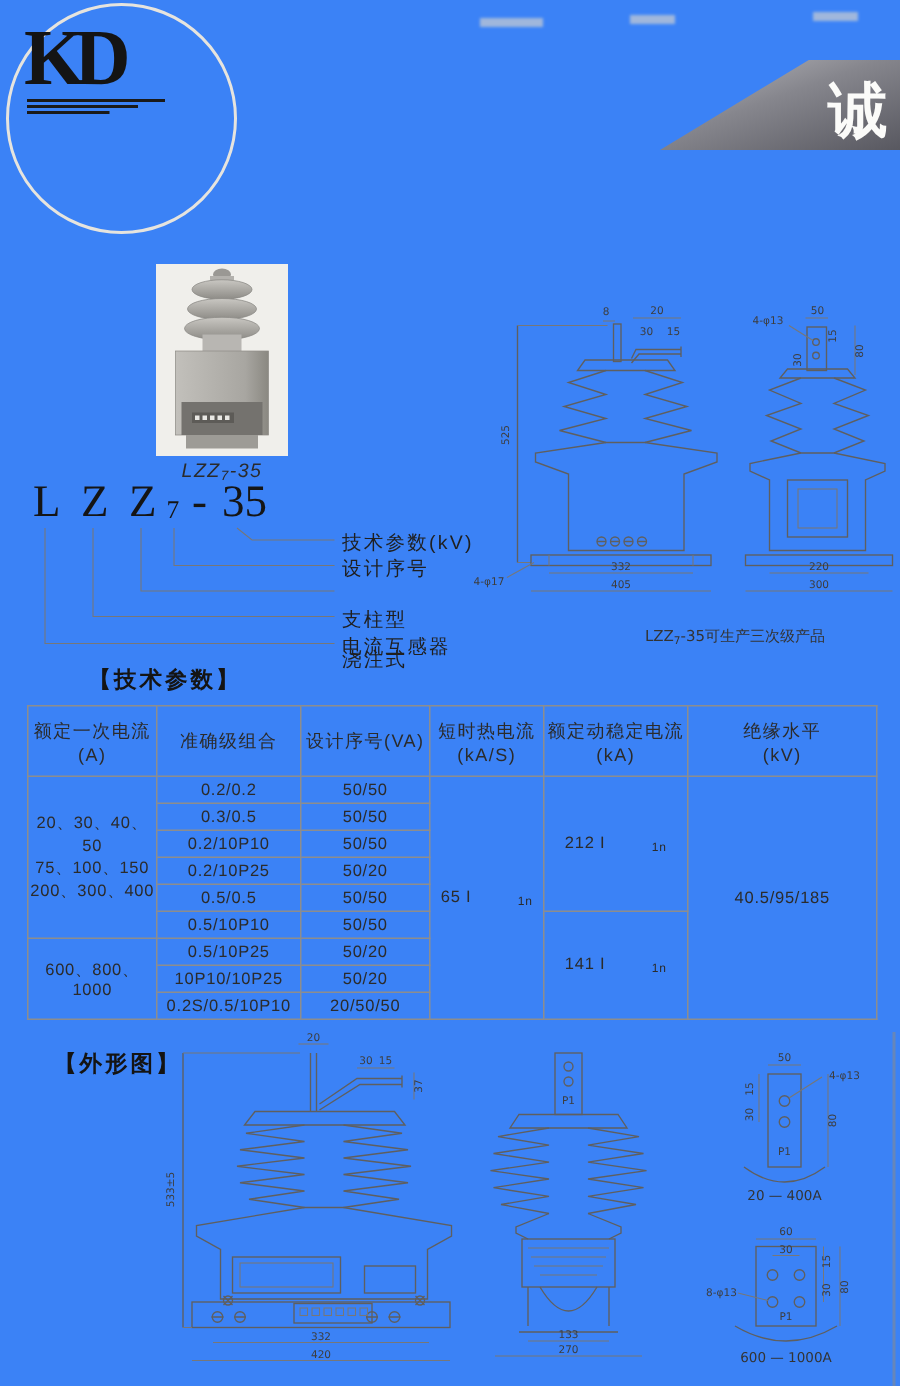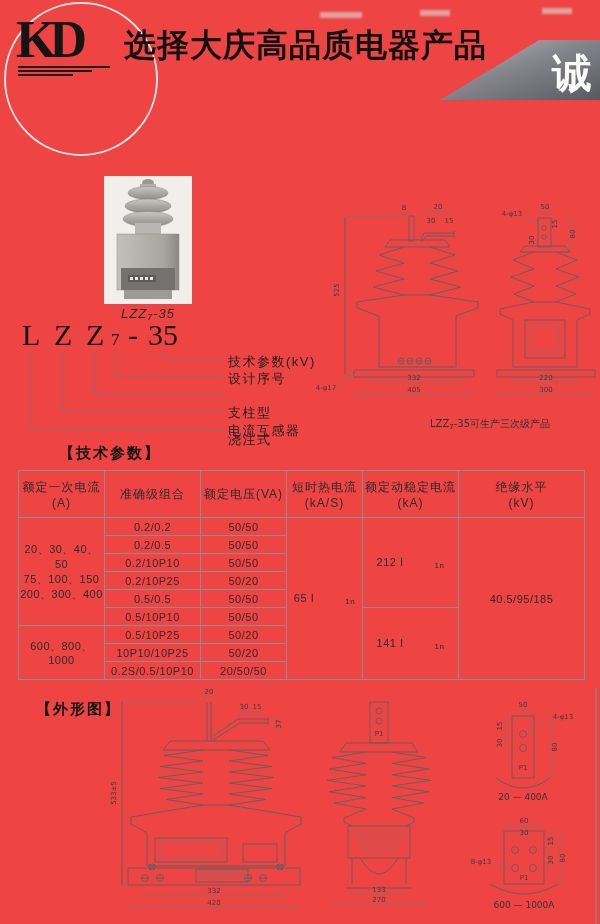--- a/index.html
+++ b/index.html
@@ -1,16 +1,16 @@
 <!DOCTYPE html>
 <html><head>
 <meta charset="utf-8">
 <style>
   html,body{margin:0;padding:0;background:#d8d6d2;}
-  .page{position:relative;width:600px;height:924px;background:#ef4444;overflow:hidden;
+  .page{position:relative;width:600px;height:924px;background:#3b82f6;overflow:hidden;
         font-family:"Liberation Sans","DejaVu Sans",sans-serif;color:#1c1c1c;}
   .abs{position:absolute;}
   
   .wm-circle{left:4px;top:2px;width:150px;height:150px;border-radius:50%;border:2px solid #e6e4de;}
   .logo{left:16px;top:10px;font-family:"Liberation Serif","DejaVu Serif",serif;
         font-size:52px;font-weight:900;letter-spacing:-7px;color:#141414;transform:scaleY(1.02);}
   .logo-lines{left:18px;top:66px;width:92px;}
   .logo-lines div{height:2px;background:#1a1a1a;margin-bottom:2px;}
   .logo-lines div:nth-child(2){width:80%;}
   .logo-lines div:nth-child(3){width:60%;}
@@ -59,21 +59,20 @@
   <div class="abs wm-circle"></div>
   <div class="abs ghost" style="left:320px;top:12px;width:42px;height:6px;"></div>
   <div class="abs ghost" style="left:420px;top:10px;width:30px;height:6px;"></div>
   <div class="abs ghost" style="left:542px;top:8px;width:30px;height:6px;"></div>
   <div class="abs logo">KD</div>
   <div class="abs logo-lines">
       <div></div>
       <div></div>
       <div></div>
     </div>
-  <div class="abs slogan">选择大庆高品质电器产品</div>
   <div class="abs ribbon"></div>
   <div class="abs ribbon-char">诚</div>
 
 
   <svg class="abs" style="left:104px;top:176px;" width="88" height="128" viewBox="0 0 88 128">
     <defs>
       <linearGradient id="shed" x1="0" y1="0" x2="0" y2="1">
         <stop offset="0" stop-color="#c9c7c2"></stop>
           <stop offset="1" stop-color="#8d8b86"></stop>
       </linearGradient>
@@ -201,21 +200,21 @@
         <tr>
       <th>
             <div>额定一次电流</div>
             <div>(A)</div>
           </th>
       <th>
             <div>准确级组合</div>
             <div></div>
           </th>
       <th>
-            <div>额定电压(VA)</div>
+            <div>设计序号(VA)</div>
             <div></div>
           </th>
       <th>
             <div>短时热电流</div>
             <div>(kA/S)</div>
           </th>
       <th>
             <div>额定动稳定电流</div>
             <div>(kA)</div>
           </th>
@@ -230,21 +229,21 @@
             <div>75、100、150</div>
             <div>200、300、400</div>
       </td>
       <td>0.2/0.2</td>
       <td>50/50</td>
       <td rowspan="9"><span>65 I</span><span class="isub">1n</span></td>
       <td rowspan="5"><span>212 I</span><span class="isub">1n</span></td>
       <td rowspan="9">40.5/95/185</td>
     </tr>
     <tr>
-          <td>0.2/0.5</td>
+          <td>0.3/0.5</td>
           <td>50/50</td>
         </tr>
     <tr>
           <td>0.2/10P10</td>
           <td>50/50</td>
         </tr>
     <tr>
           <td>0.2/10P25</td>
           <td>50/20</td>
         </tr>

